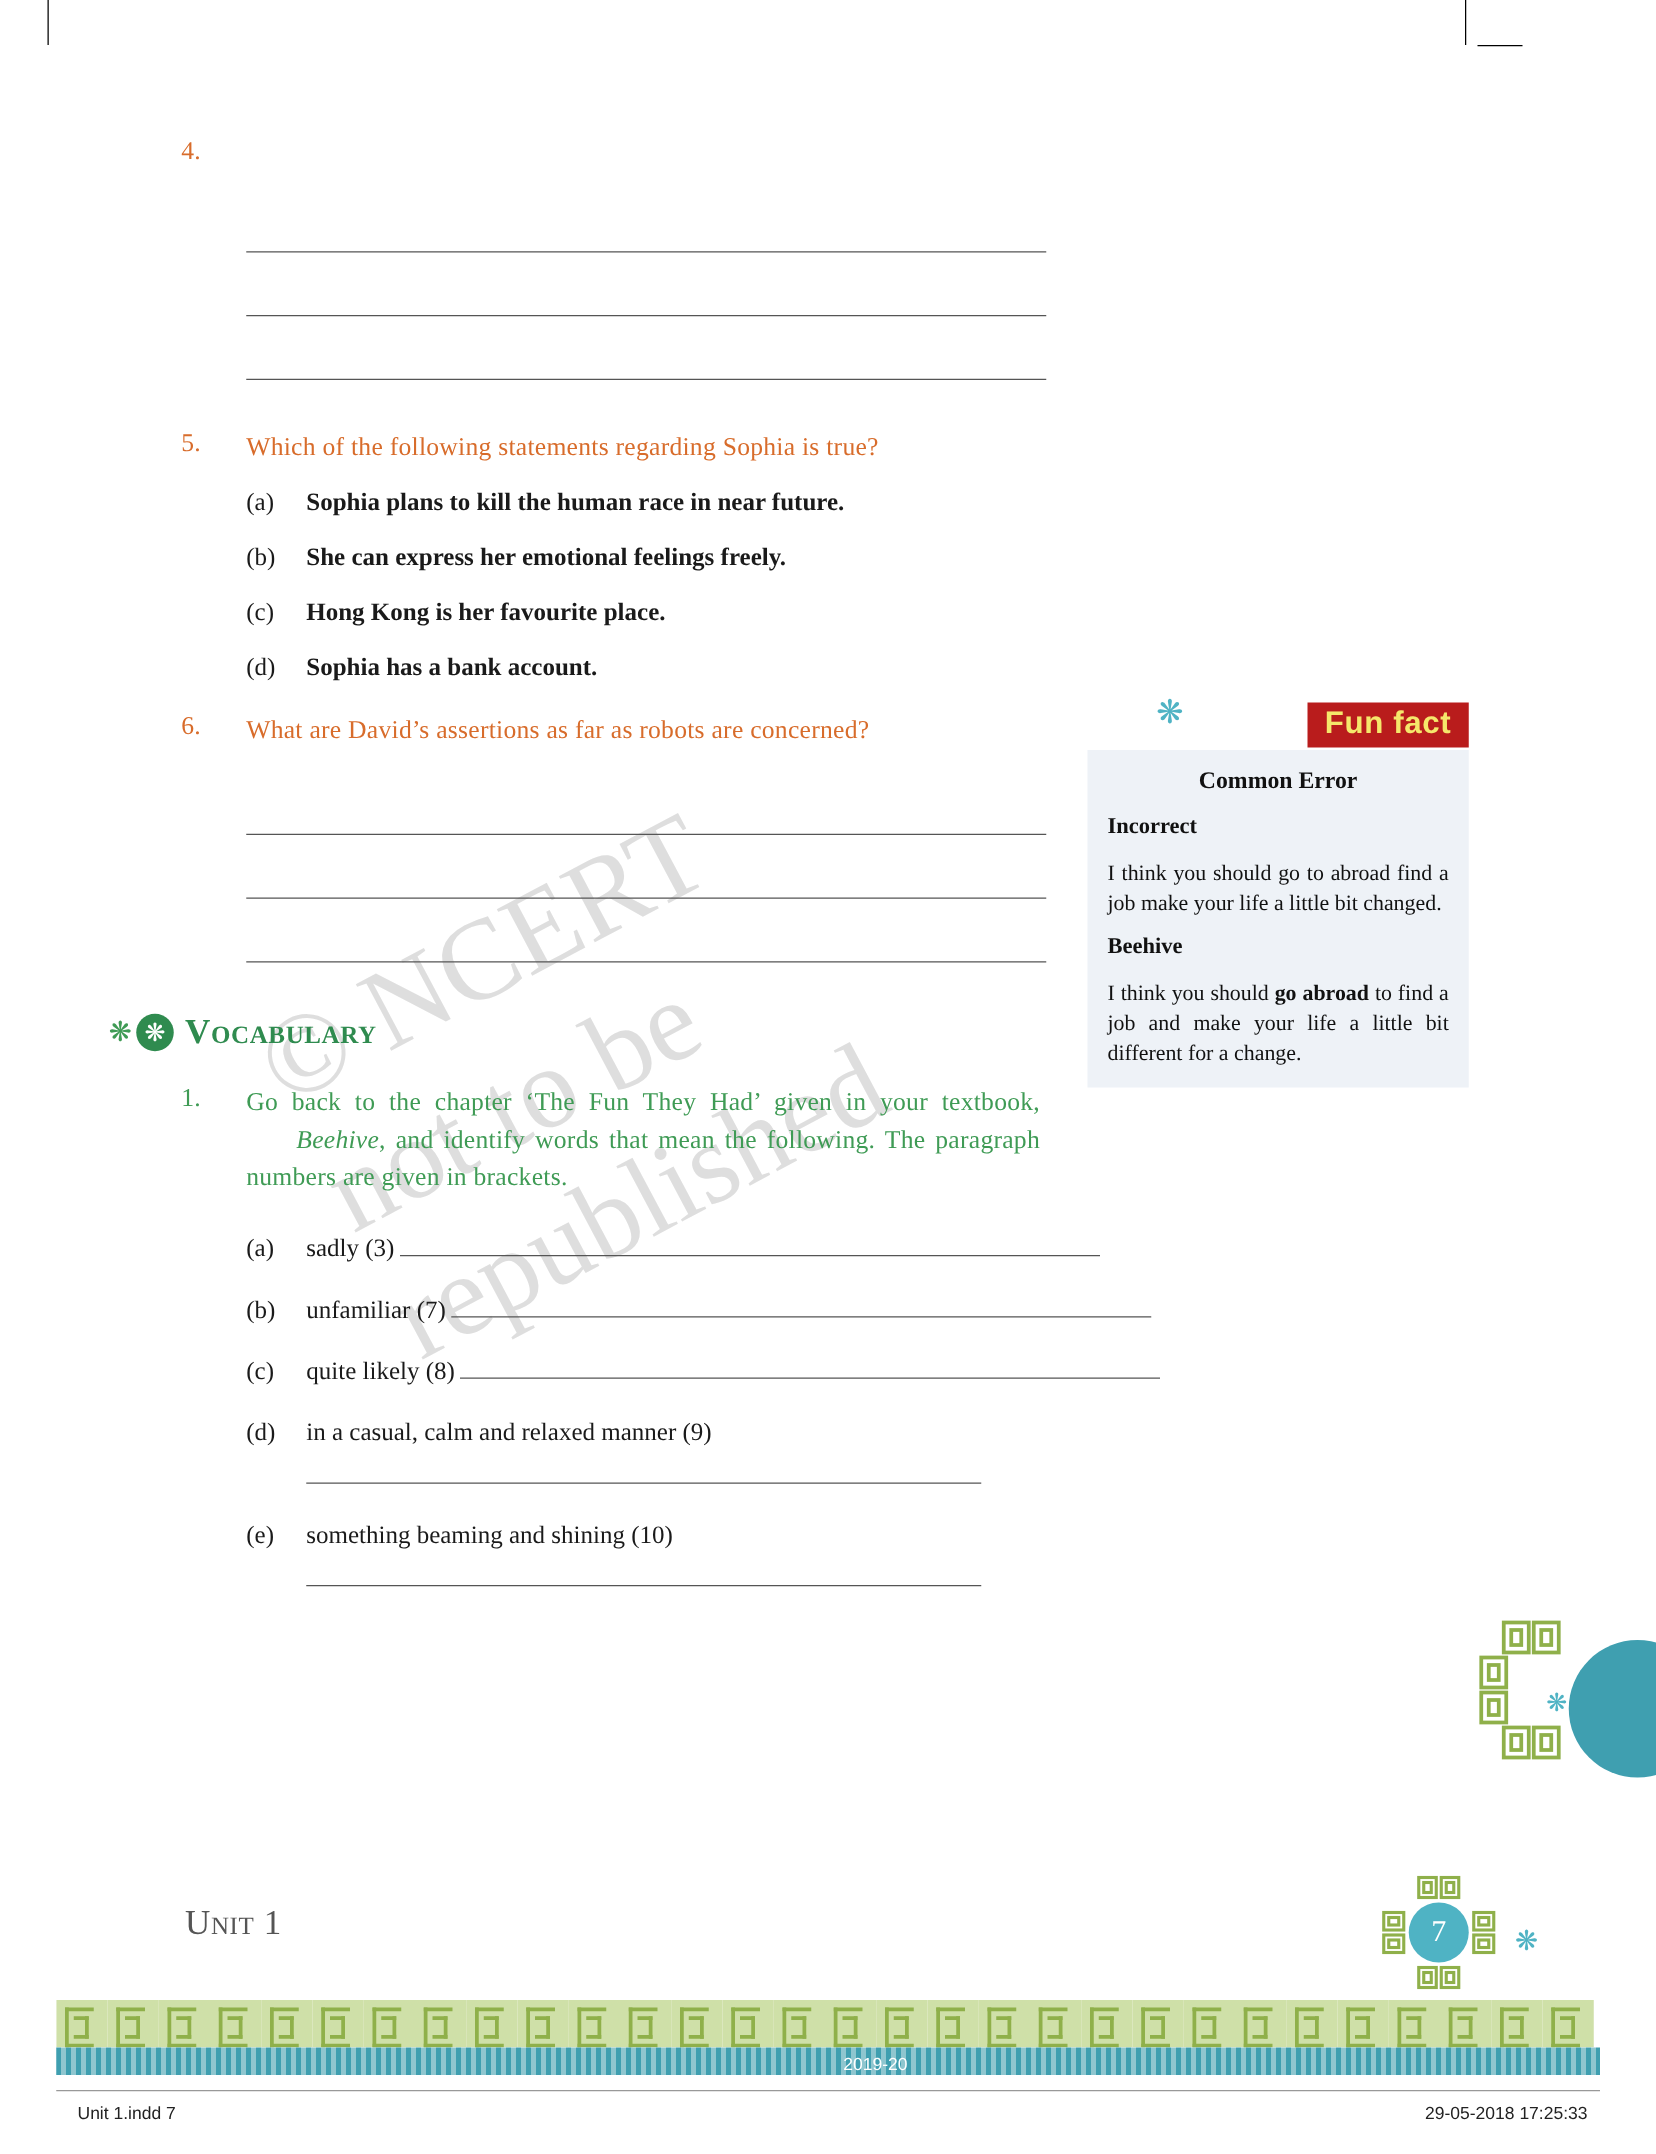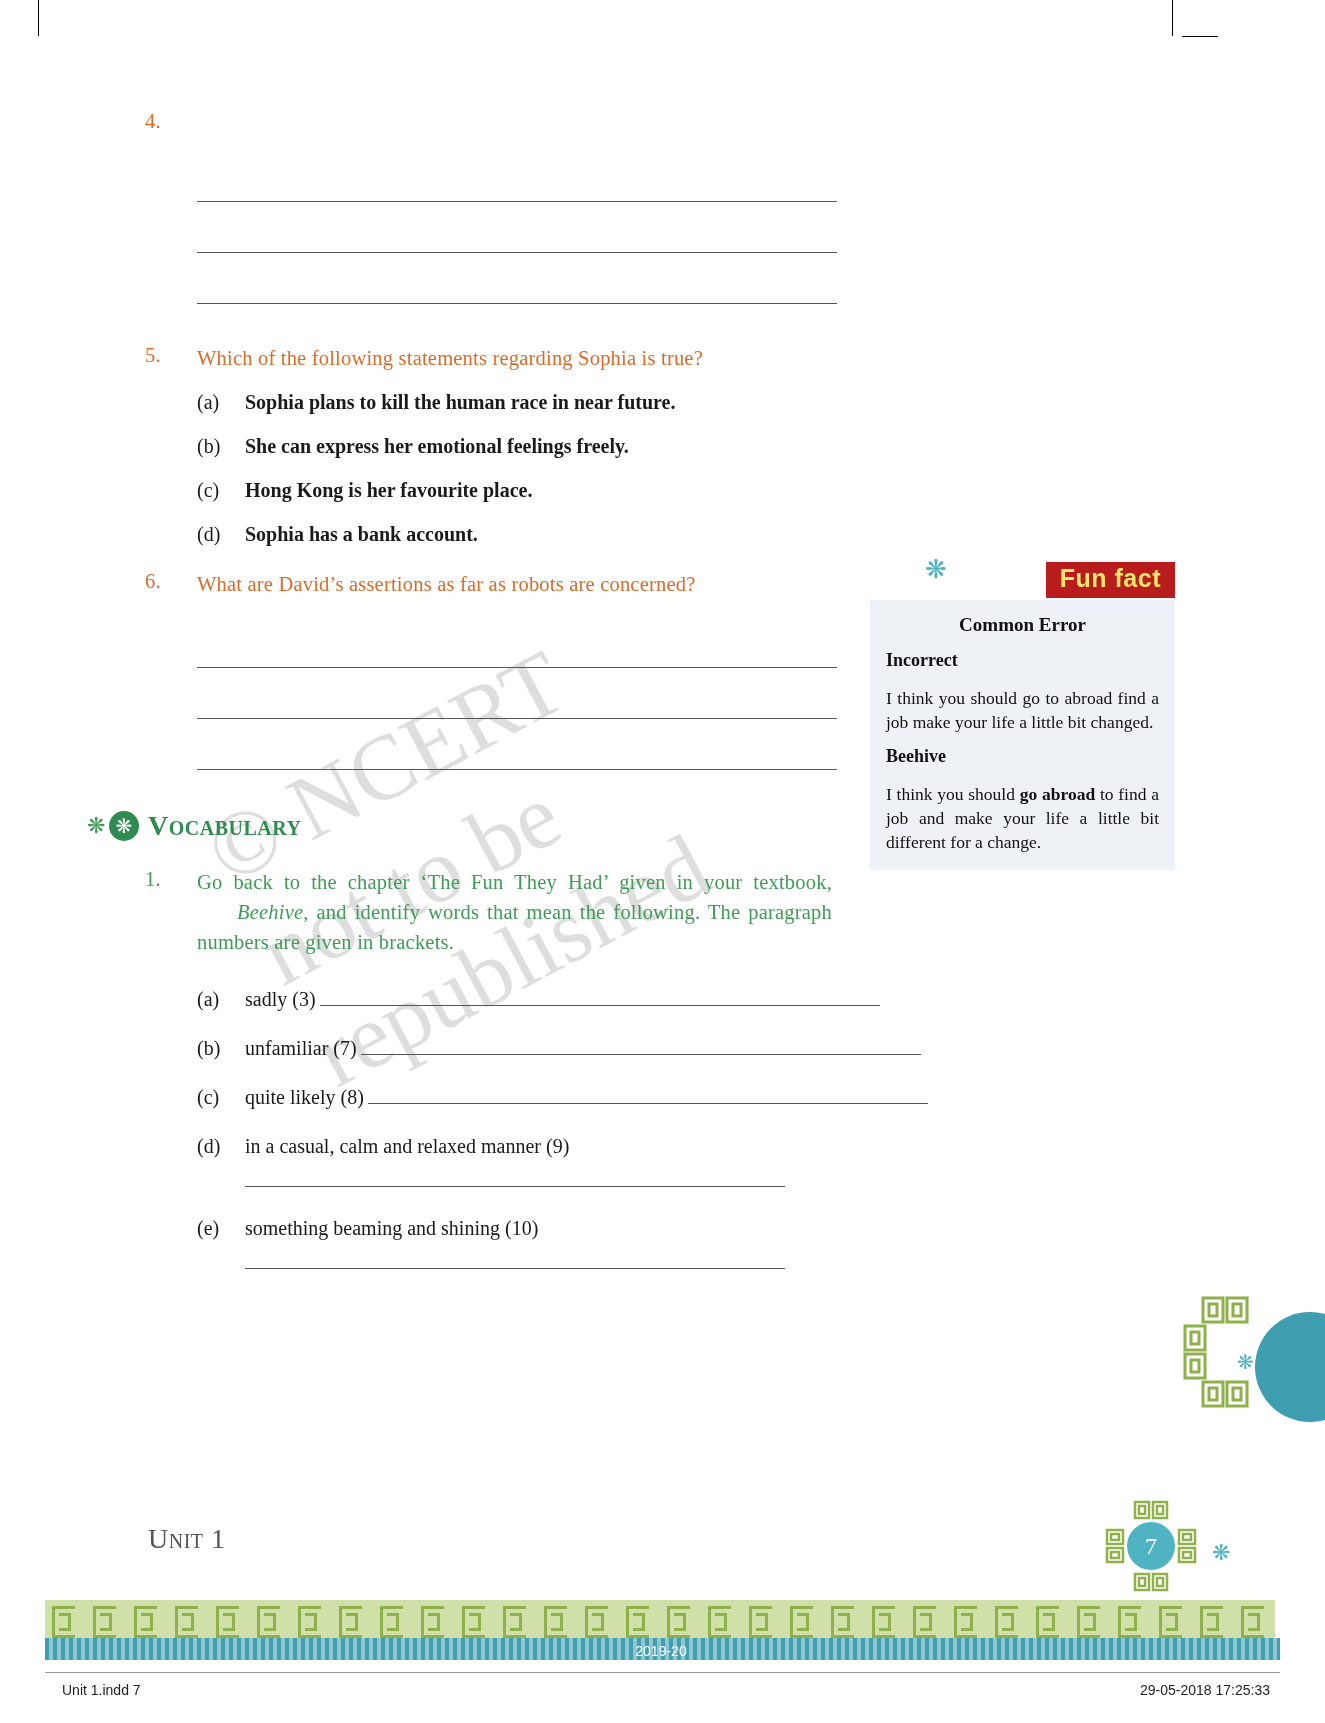--- a/index.html
+++ b/index.html
@@ -328,21 +328,21 @@
     top: 1638px;
     width: 1235px;
     height: 22px;
     background: repeating-linear-gradient(90deg,#3f9fb0 0 4px,#8fc6cf 4px 8px);
   }
   .year-box {
     position: absolute;
     left: 596px;
     top: 1643px;
     width: 130px;
-    text-align: center;
+    text-align: right;
     font-family: "Liberation Sans", sans-serif;
     font-size: 14px;
     color: #fff;
   }
 
   
   .slug-line {
     position: absolute;
     left: 45px;
     top: 1672px;

